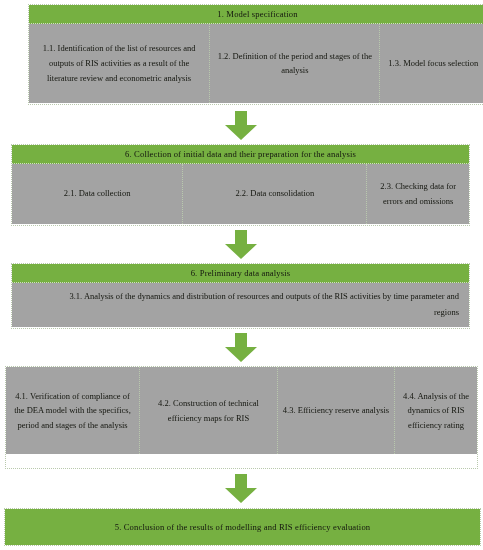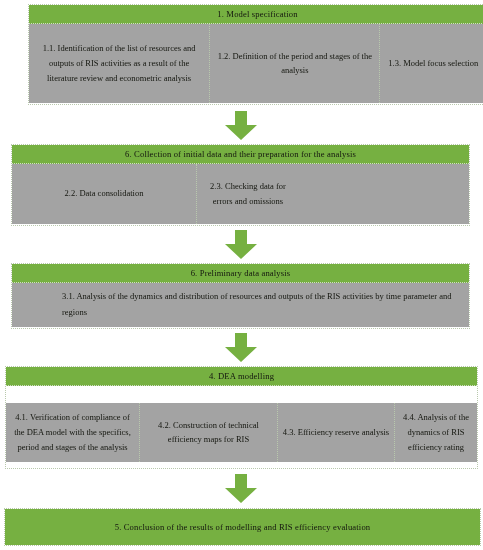--- a/index.html
+++ b/index.html
@@ -62,21 +62,21 @@
     border-right: none;
   }
   .cell-text {
     width: 100%;
     display: block;
   }
   .full-cell {
     box-sizing: border-box;
     font-size: 8.5px;
     line-height: 1.9;
-    text-align: left;
+    text-align: right;
     padding: 5px 10px 6px 10px;
     color: #14160f;
     margin-left: 40px;
   }
 
   
   .arrow {
     position: absolute;
     width: 34px;
     height: 30px;
@@ -109,20 +109,23 @@
 
   <div class="arrow" style="left:224px; top:111px;">
     <svg viewBox="0 0 34 30">
       <polygon points="11,0 23,0 23,14 33,14 17,29 1,14 11,14" fill="#76b041"></polygon>
     </svg>
   </div>
 
   <div class="stage" style="left:11px; top:144px; width:459px; height:82px;">
     <div class="stage-header">6. Collection of initial data and their preparation for the analysis</div>
     <div class="stage-body" style="height:60px;">
+      <div class="cell" style="width:172px;">
+        <span class="cell-text">2.1. Data collection</span>
+      </div>
       <div class="cell" style="width:185px;align-items:center;">
         <span class="cell-text">2.2. Data consolidation</span>
       </div>
       <div class="cell" style="width:102px;text-align:center;">
         <span class="cell-text">2.3. Checking data for errors and omissions</span>
       </div>
     </div>
   </div>
 
   <div class="arrow" style="left:224px; top:230px;">
@@ -140,22 +143,21 @@
     </div>
   </div>
 
   <div class="arrow" style="left:224px; top:333px;">
     <svg viewBox="0 0 34 30">
       <polygon points="11,0 23,0 23,14 33,14 17,29 1,14 11,14" fill="#76b041"></polygon>
     </svg>
   </div>
 
   <div class="stage" style="left:5px; top:366px; width:473px; height:103px;">
-    <div class="stage-header">4. DEA modelling</div>
-    <div class="stage-body" style="height:59px;margin-top:17px;">
+    <div class="stage-body" style="height:87px;">
       <div class="cell" style="width:134px;">
         <span class="cell-text">4.1. Verification of compliance of the DEA model with the specifics, period and stages of the analysis</span>
       </div>
       <div class="cell" style="width:138px;">
         <span class="cell-text">4.2. Construction of technical efficiency maps for RIS</span>
       </div>
       <div class="cell" style="width:117px;">
         <span class="cell-text">4.3. Efficiency reserve analysis</span>
       </div>
       <div class="cell" style="width:82px;">

